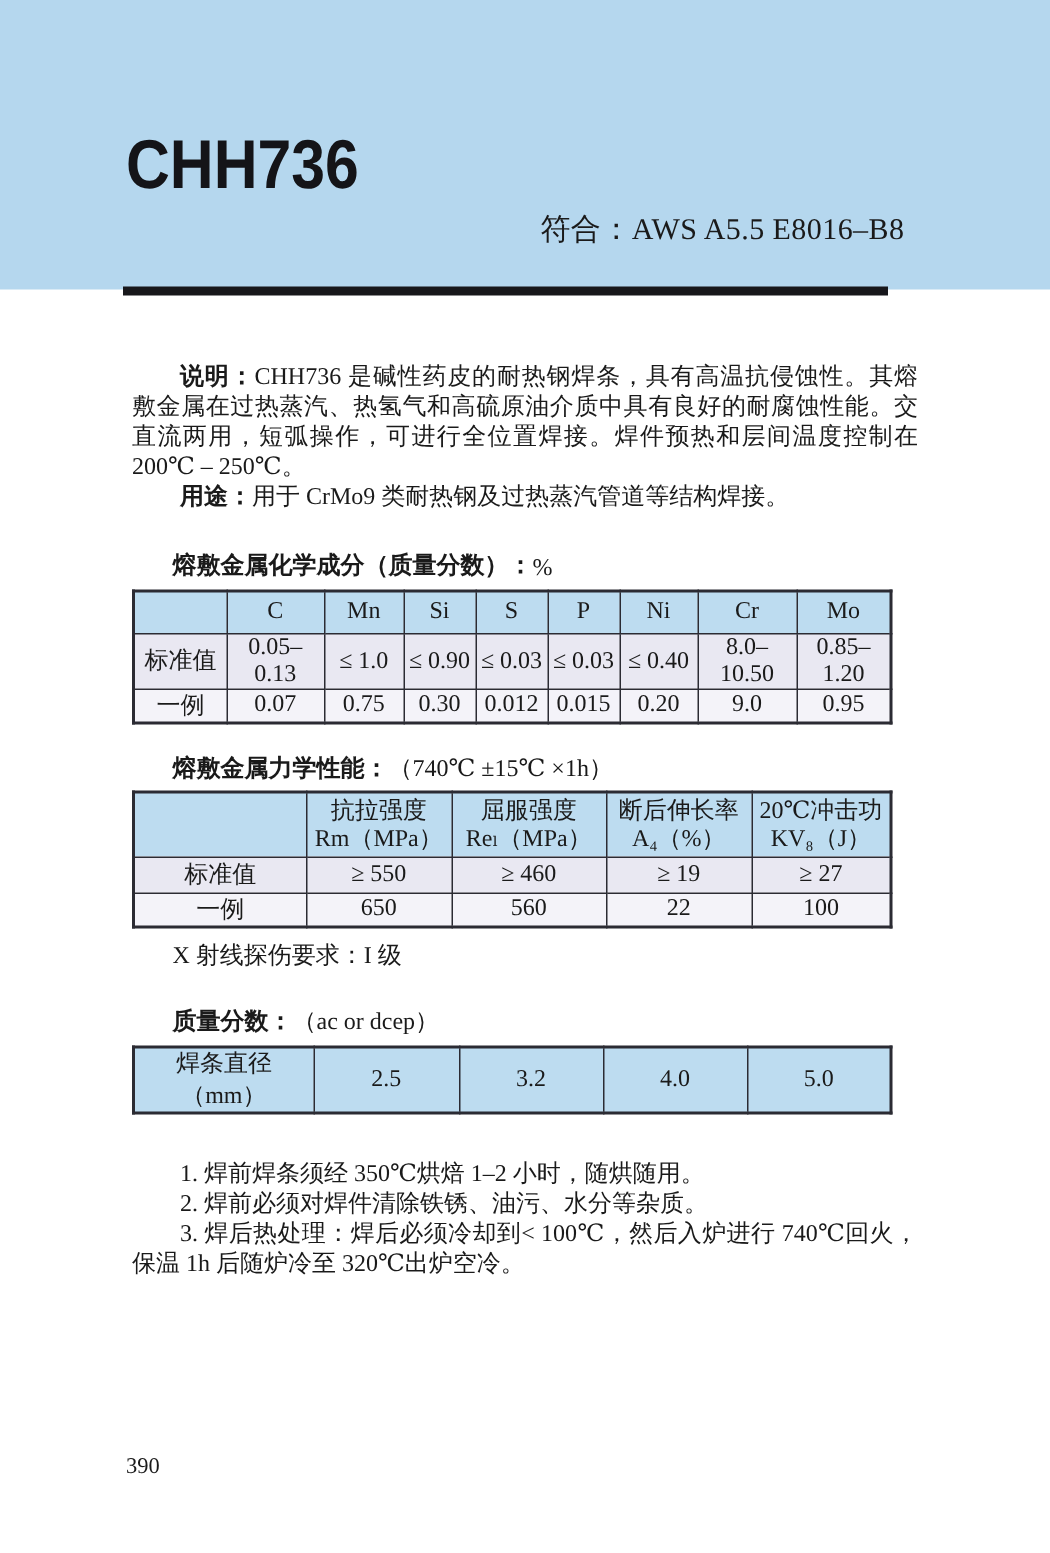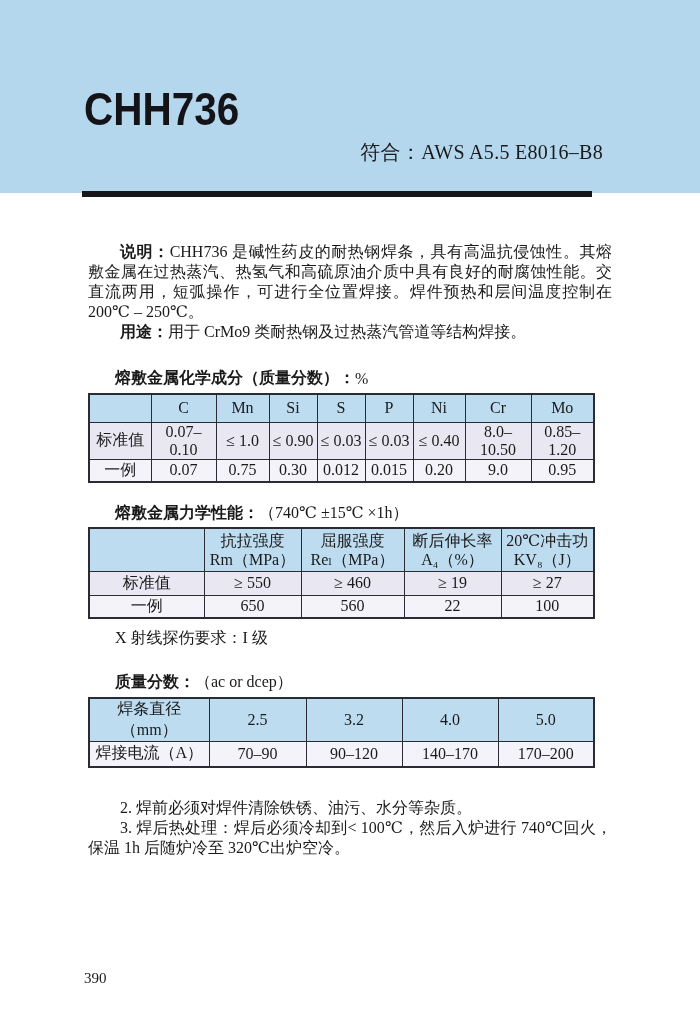--- a/index.html
+++ b/index.html
@@ -128,21 +128,21 @@
         <td>Mn</td>
         <td>Si</td>
         <td>S</td>
         <td>P</td>
         <td>Ni</td>
         <td>Cr</td>
         <td>Mo</td>
       </tr>
       <tr class="row-a">
         <td>标准值</td>
-        <td>0.07–0.10</td>
+        <td>0.05–0.13</td>
         <td>≤ 1.0</td>
         <td>≤ 0.90</td>
         <td>≤ 0.03</td>
         <td>≤ 0.03</td>
         <td>≤ 0.40</td>
         <td>8.0–10.50</td>
         <td>0.85–1.20</td>
       </tr>
       <tr class="row-b">
         <td>一例</td>
@@ -218,32 +218,26 @@
           <col style="width:96px">
       </colgroup>
       <tbody>
           <tr class="head">
         <td>焊条直径（mm）</td>
         <td>2.5</td>
         <td>3.2</td>
         <td>4.0</td>
         <td>5.0</td>
       </tr>
-      <tr class="row-b">
-        <td>焊接电流（A）</td>
-        <td>70–90</td>
-        <td>90–120</td>
-        <td>140–170</td>
-        <td>170–200</td>
-      </tr>
     </tbody>
       </table>
 
     <div class="notes">
       <ol>
+        <li>1. 焊前焊条须经 350℃烘焙 1–2 小时，随烘随用。</li>
         <li>2. 焊前必须对焊件清除铁锈、油污、水分等杂质。</li>
         <li>3. 焊后热处理：焊后必须冷却到&lt; 100℃，然后入炉进行 740℃回火，保温 1h 后随炉冷至 320℃出炉空冷。</li>
       </ol>
     </div>
 
   </div>
 
   <div class="page-number">390</div>
 
 </div>

